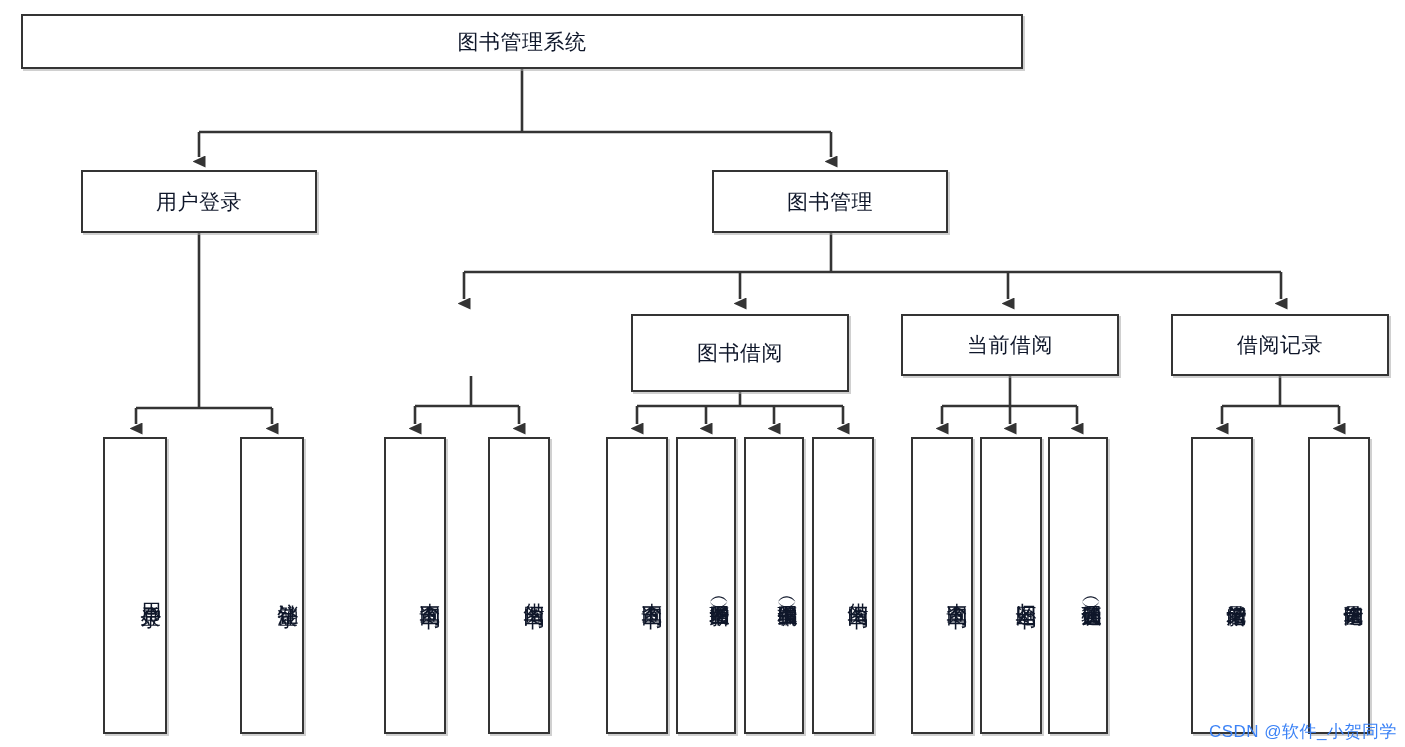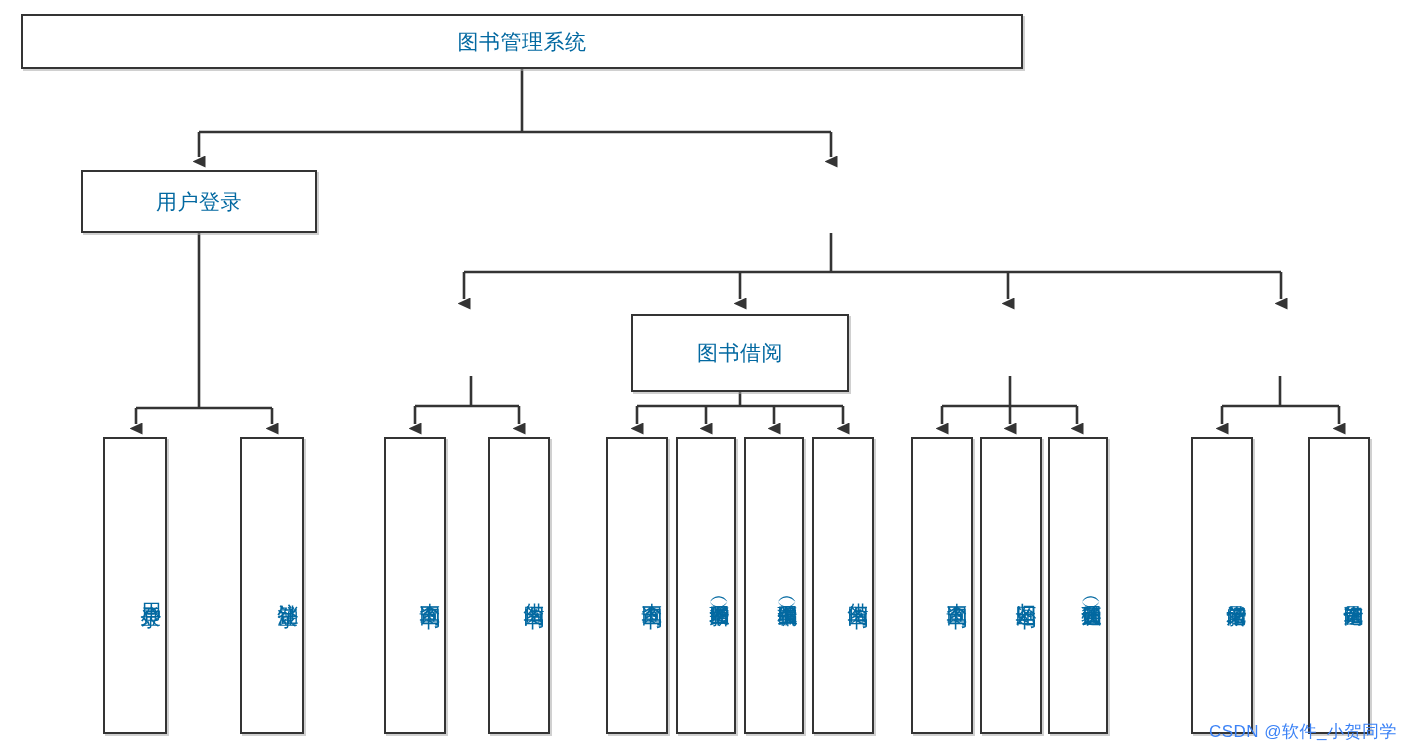--- a/index.html
+++ b/index.html
@@ -27,21 +27,21 @@
   }
   .node {
     position: absolute;
     box-sizing: border-box;
     background: #ffffff;
     border: 2px solid #343434;
     box-shadow: 2px 2px 0 0 rgba(170,170,170,0.55);
     display: flex;
     align-items: center;
     justify-content: center;
-    color: #0369a1;
+    color: #0f172a;
   }
   .node.horizontal {
     font-size: 21px;
     letter-spacing: 0.5px;
     line-height: 1.2;
   }
   .node.vertical {
     writing-mode: vertical-rl;
     text-orientation: upright;
     font-size: 21px;
@@ -123,23 +123,32 @@
     </g>
   </svg>
 
   <div class="node horizontal" style="left:21px; top:14px; width:1002px; height:55px;">
     <span class="nodelabel">图书管理系统</span>
   </div>
 
   <div class="node horizontal" style="left:81px; top:170px; width:236px; height:63px;">
     <span class="nodelabel">用户登录</span>
   </div>
+  <div class="node horizontal" style="left:712px; top:170px; width:236px; height:63px;">
+    <span class="nodelabel">图书管理</span>
+  </div>
 
   <div class="node horizontal" style="left:631px; top:314px; width:218px; height:78px;">
     <span class="nodelabel">图书借阅</span>
+  </div>
+  <div class="node horizontal" style="left:901px; top:314px; width:218px; height:62px;">
+    <span class="nodelabel">当前借阅</span>
+  </div>
+  <div class="node horizontal" style="left:1171px; top:314px; width:218px; height:62px;">
+    <span class="nodelabel">借阅记录</span>
   </div>
 
   <div class="node vertical" style="left:103px; top:437px; width:64px; height:297px;">
     <span class="nodelabel">用户登录</span>
   </div>
   <div class="node vertical" style="left:240px; top:437px; width:64px; height:297px;">
     <span class="nodelabel">注销登录</span>
   </div>
 
   <div class="node vertical" style="left:384px; top:437px; width:62px; height:297px;">

